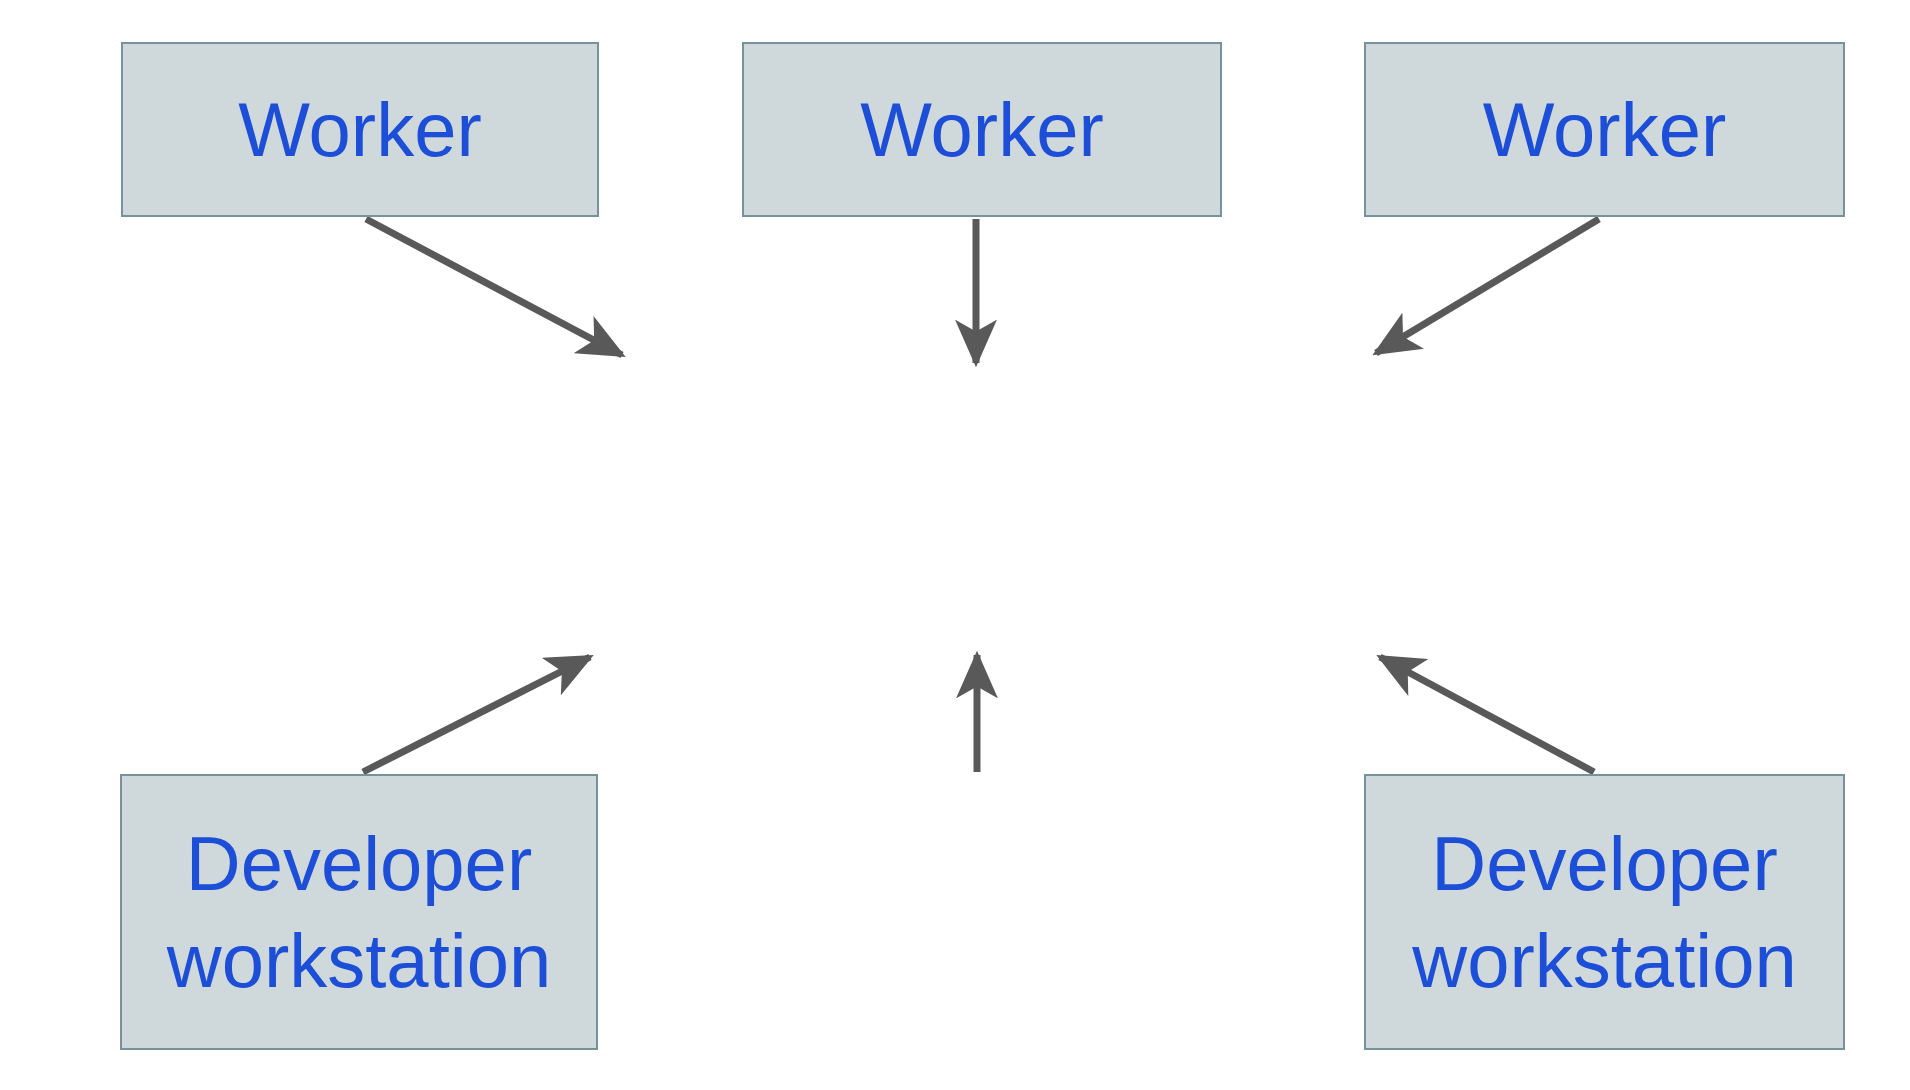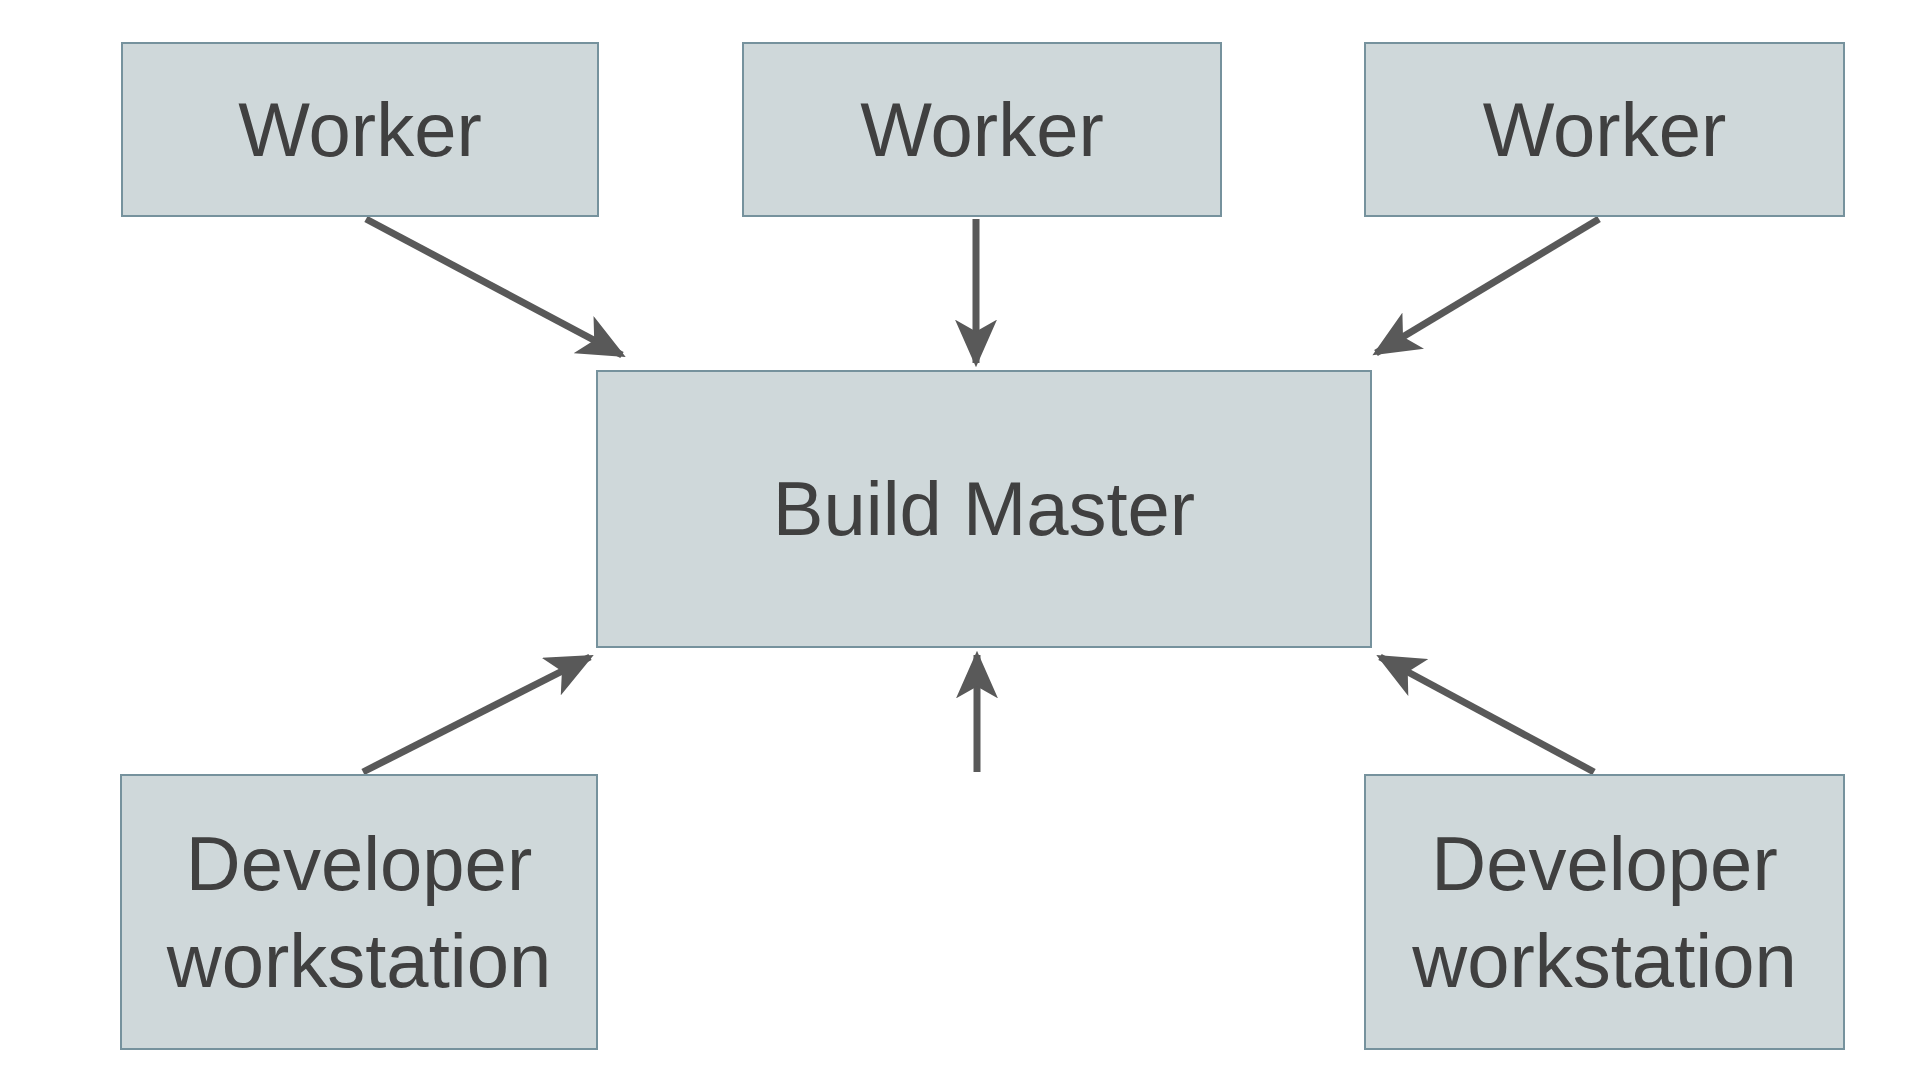--- a/index.html
+++ b/index.html
@@ -29,21 +29,21 @@
     background: #cfd8da;
     border: 2px solid #76929d;
     display: flex;
     align-items: center;
     justify-content: center;
     text-align: center;
   }
   .node .label {
     font-size: 76px;
     line-height: 1.28;
-    color: #404040;
+    color: #1d4ed8;
     white-space: pre-line;
     letter-spacing: 0px;
   }
   
   .node-worker-1        { left: 121px;  top: 42px;  width: 478px; height: 175px; }
   .node-worker-2        { left: 742px;  top: 42px;  width: 480px; height: 175px; }
   .node-worker-3        { left: 1364px; top: 42px;  width: 481px; height: 175px; }
   .node-build-master    { left: 596px;  top: 370px; width: 776px; height: 278px; }
   .node-dev-left        { left: 120px;  top: 774px; width: 478px; height: 276px; }
   .node-ci-server       { left: 742px;  top: 774px; width: 480px; height: 276px; }
@@ -74,23 +74,20 @@
   </div>
 
   <div class="node node-worker-2">
     <span class="label">Worker</span>
   </div>
 
   <div class="node node-worker-3">
     <span class="label">Worker</span>
   </div>
 
-  <div class="node node-build-master">
-    <span class="label">Build Master</span>
-  </div>
 
   <div class="node node-dev-left">
     <span class="label">Developer
 workstation</span>
   </div>
 
 
   <div class="node node-dev-right">
     <span class="label">Developer
 workstation</span>

